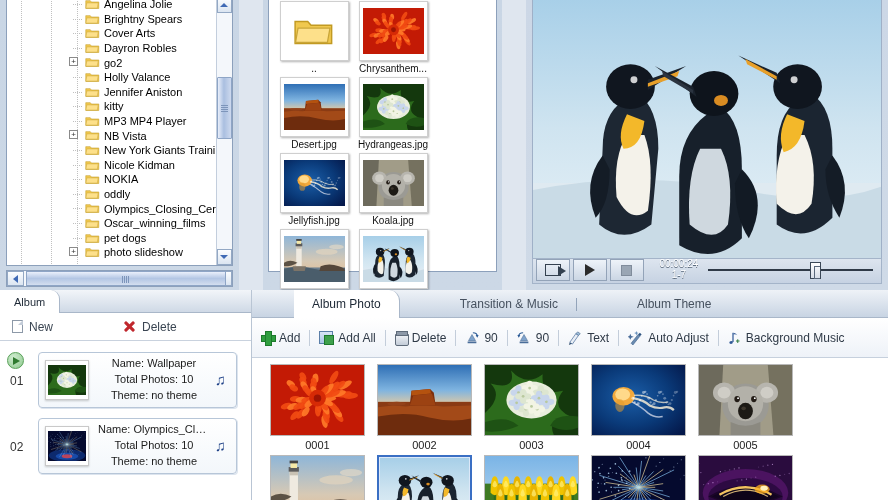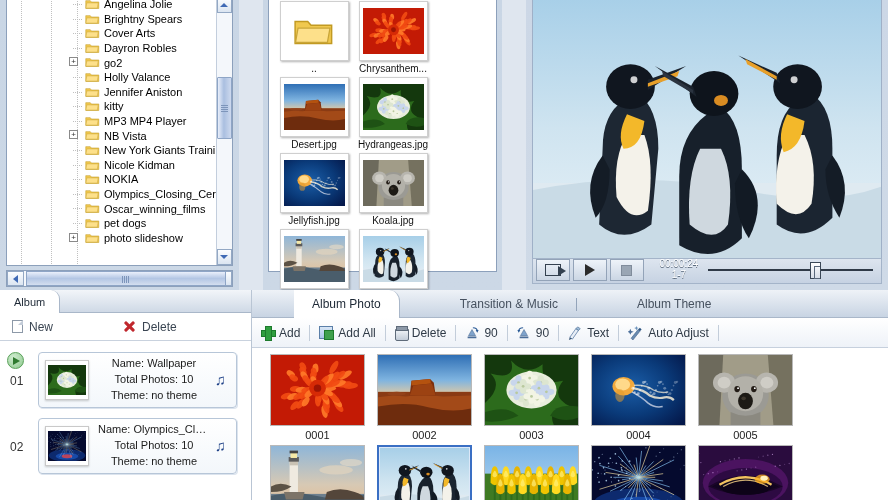--- a/index.html
+++ b/index.html
@@ -347,21 +347,21 @@
     margin-left: 42px;
   }
   .mtab.active {
     background: #fff; color: #1d2835;
     border-top-right-radius: 11px;
     border-right: 1px solid #a9b7c9;
   }
   .mtab-sep { float: left; width: 1px; height: 13px; margin: 8px 0 0 0; background: #93a4ba; }
 
   .main-toolbar {
-    position: relative; height: 30px;
+    position: relative; height: 40px;
     background: linear-gradient(to bottom,#ffffff,#eef2f8);
     border-bottom: 1px solid #c6d0dd;
     display: flex; align-items: center;
     overflow: hidden;
   }
   .tb-item {
     display: flex; align-items: center; gap: 5px;
     padding: 0 9px; height: 30px;
     font-size: 12px; color: #2f3a47; white-space: nowrap;
   }
@@ -557,20 +557,30 @@
             </div>
             <div class="tree-row">
               <span class="hline" style="left:66px;top:7px;width:9px"></span>
               <span class="folder-ico" style="left:78px;top:1px">
                 <svg viewBox="0 0 20 16" style="width:15px;height:12px;display:block">
     <path d="M1 3.5 L7 3.5 L8.6 5.3 L18.4 5.3 L18.4 14 L1 14Z" fill="#f0c84e" stroke="#c29a22" stroke-width="0.7"></path>
     <path d="M2.4 6.6 L17.6 6.6 L16.4 13.4 L1.2 13.4Z" fill="#fde08a" stroke="#c9a538" stroke-width="0.6"></path>
   </svg>
               </span>
               <span class="tree-label" style="left:97px">NOKIA</span>
+            </div>
+            <div class="tree-row">
+              <span class="hline" style="left:66px;top:7px;width:9px"></span>
+              <span class="folder-ico" style="left:78px;top:1px">
+                <svg viewBox="0 0 20 16" style="width:15px;height:12px;display:block">
+    <path d="M1 3.5 L7 3.5 L8.6 5.3 L18.4 5.3 L18.4 14 L1 14Z" fill="#f0c84e" stroke="#c29a22" stroke-width="0.7"></path>
+    <path d="M2.4 6.6 L17.6 6.6 L16.4 13.4 L1.2 13.4Z" fill="#fde08a" stroke="#c9a538" stroke-width="0.6"></path>
+  </svg>
+              </span>
+              <span class="tree-label" style="left:97px">oddly</span>
             </div>
             <div class="tree-row">
               <span class="hline" style="left:66px;top:7px;width:9px"></span>
               <span class="folder-ico" style="left:78px;top:1px">
                 <svg viewBox="0 0 20 16" style="width:15px;height:12px;display:block">
     <path d="M1 3.5 L7 3.5 L8.6 5.3 L18.4 5.3 L18.4 14 L1 14Z" fill="#f0c84e" stroke="#c29a22" stroke-width="0.7"></path>
     <path d="M2.4 6.6 L17.6 6.6 L16.4 13.4 L1.2 13.4Z" fill="#fde08a" stroke="#c9a538" stroke-width="0.6"></path>
   </svg>
               </span>
               <span class="tree-label" style="left:97px">Olympics_Closing_Ceremon</span>
@@ -1430,20 +1440,31 @@
           <svg viewBox="0 0 16 16" style="width:15px;height:14px;display:block">
             <path d="M3 14 L11 4 L13 6 L5 16Z" fill="#6a8bb0" stroke="#3f628c" stroke-width="0.7"></path>
             <path d="M11 4 L13 2 L15 4 L13 6Z" fill="#2f5580"></path>
             <path d="M2 3 L3.2 5.6 L6 6.6 L3.2 7.6 L2 10 L1 7.6 L-1 6.6 L1 5.6Z" fill="#4a6d99"></path>
             <path d="M9 0 L9.8 1.8 L11.6 2.4 L9.8 3.1 L9 5 L8.3 3.1 L6.5 2.4 L8.3 1.8Z" fill="#6c93bd"></path>
           </svg>
             </span>
                <span>Auto Adjust</span>
              </div>
           <span class="tb-sep"></span>
+          <div class="tb-item">
+               <span class="music-ico">
+          <svg viewBox="0 0 16 16" style="width:13px;height:14px;display:block">
+            <path d="M6 13 Q6 15.4 3.6 15.4 Q1.6 15.4 1.6 13.6 Q1.6 11.6 4 11.6 Q5.2 11.6 6 12.2Z" fill="#2f5896"></path>
+            <rect x="5.4" y="1.6" width="1.5" height="11.4" fill="#2f5896"></rect>
+            <path d="M6.9 1.6 Q10.4 2.4 11.6 4.6 Q10 3.2 6.9 3.6Z" fill="#2f5896"></path>
+            <path d="M12.6 9.6 L12.6 11.2 L14.2 11.2 L14.2 12.4 L12.6 12.4 L12.6 14 L11.4 14 L11.4 12.4 L9.8 12.4 L9.8 11.2 L11.4 11.2 L11.4 9.6Z" fill="#2f7a3f"></path>
+          </svg>
+            </span>
+               <span>Background Music</span>
+             </div>
         </div>
       <div class="photo-area">
         <div class="photo-grid" id="photo-grid">
     <div class="photo-cell">
       <div class="photo-frame">
         <span class="photo-img">
                   <svg viewBox="0 0 100 76" preserveAspectRatio="none" style="width:100%;height:100%;display:block">
         <rect width="100" height="76" fill="#c31a05"></rect>
         <g>
                       <ellipse cx="61.9" cy="36" rx="8" ry="3.2" fill="#ff7a28" opacity="0.92" transform="rotate(0 61.9 36)"></ellipse>

